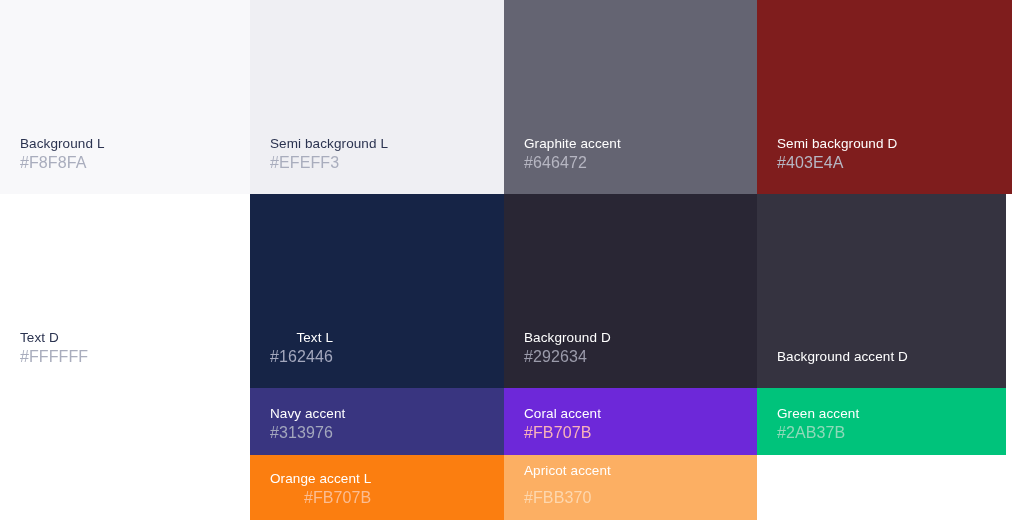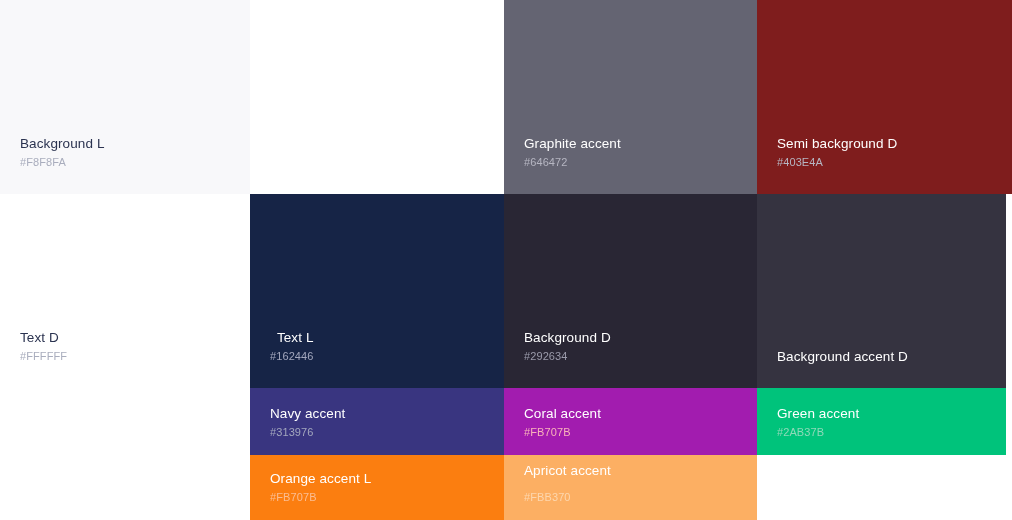--- a/index.html
+++ b/index.html
@@ -37,21 +37,21 @@
 
   .swatch-name {
     font-size: 13.5px;
     line-height: 19px;
     font-weight: 400;
     letter-spacing: 0.1px;
     white-space: nowrap;
   }
 
   .swatch-hex {
-    font-size: 11px;
+    font-size: 16px;
     line-height: 19px;
     font-weight: 400;
     letter-spacing: 0.1px;
     white-space: nowrap;
   }
 
   
   .on-light .swatch-name { color: #2b3350; }
   .on-light .swatch-hex  { color: #a9adbd; }
 
@@ -81,20 +81,26 @@
 
 <div id="palette">
 
   <div class="swatch on-light" style="left:0px; top:0px; width:250px; height:194px; background:#F8F8FA;">
     <div class="swatch-labels" style="bottom:22px;">
       <div class="swatch-name">Background L</div>
       <div class="swatch-hex">#F8F8FA</div>
     </div>
   </div>
 
+  <div class="swatch on-light" style="left:250px; top:0px; width:254px; height:194px; background:#EFEFF3;">
+    <div class="swatch-labels" style="bottom:22px;">
+      <div class="swatch-name">Semi background L</div>
+      <div class="swatch-hex">#EFEFF3</div>
+    </div>
+  </div>
 
   <div class="swatch on-dark" style="left:504px; top:0px; width:253px; height:194px; background:#646472;">
     <div class="swatch-labels" style="bottom:22px;">
       <div class="swatch-name">Graphite accent</div>
       <div class="swatch-hex">#646472</div>
     </div>
   </div>
 
   <div class="swatch on-dark" style="left:757px; top:0px; width:290px; height:194px; background:#7f1d1d;">
     <div class="swatch-labels" style="bottom:22px;">
@@ -130,36 +136,36 @@
     </div>
   </div>
 
   <div class="swatch on-navy" style="left:250px; top:388px; width:254px; height:67px; background:#393580;">
     <div class="swatch-labels" style="bottom:13px;">
       <div class="swatch-name">Navy accent</div>
       <div class="swatch-hex">#313976</div>
     </div>
   </div>
 
-  <div class="swatch on-coral" style="left:504px; top:388px; width:253px; height:67px; background:#a21caf;">
+  <div class="swatch on-coral" style="left:504px; top:388px; width:253px; height:67px; background:#6d28d9;">
     <div class="swatch-labels" style="bottom:13px;">
       <div class="swatch-name">Coral accent</div>
       <div class="swatch-hex">#FB707B</div>
     </div>
   </div>
 
   <div class="swatch on-green" style="left:757px; top:388px; width:249px; height:67px; background:#00C37B;">
     <div class="swatch-labels" style="bottom:13px;">
       <div class="swatch-name">Green accent</div>
       <div class="swatch-hex">#2AB37B</div>
     </div>
   </div>
 
   <div class="swatch on-orange" style="left:250px; top:455px; width:254px; height:65px; background:#FB7E10;">
-    <div class="swatch-labels" style="bottom:13px;">
+    <div class="swatch-labels" style="bottom:13px;text-align:right;">
       <div class="swatch-name">Orange accent L</div>
       <div class="swatch-hex">#FB707B</div>
     </div>
   </div>
 
   <div class="swatch on-apricot" style="left:504px; top:455px; width:253px; height:65px; background:#FCAF63;">
     <div class="swatch-labels" style="bottom:13px;">
       <div class="swatch-name">Apricot accent</div>
       <div class="swatch-hex">#FBB370</div>
     </div>

